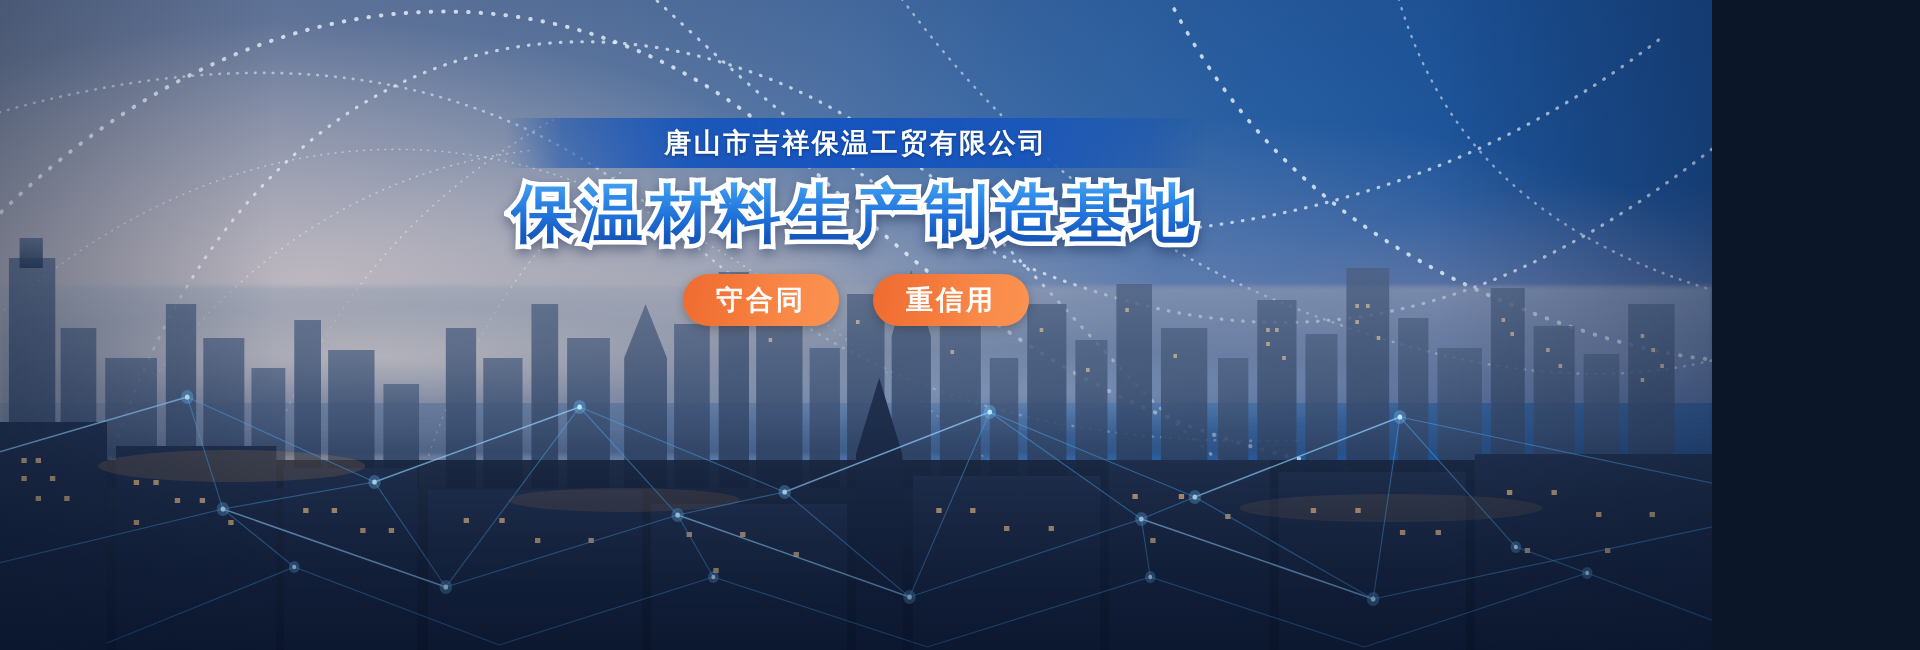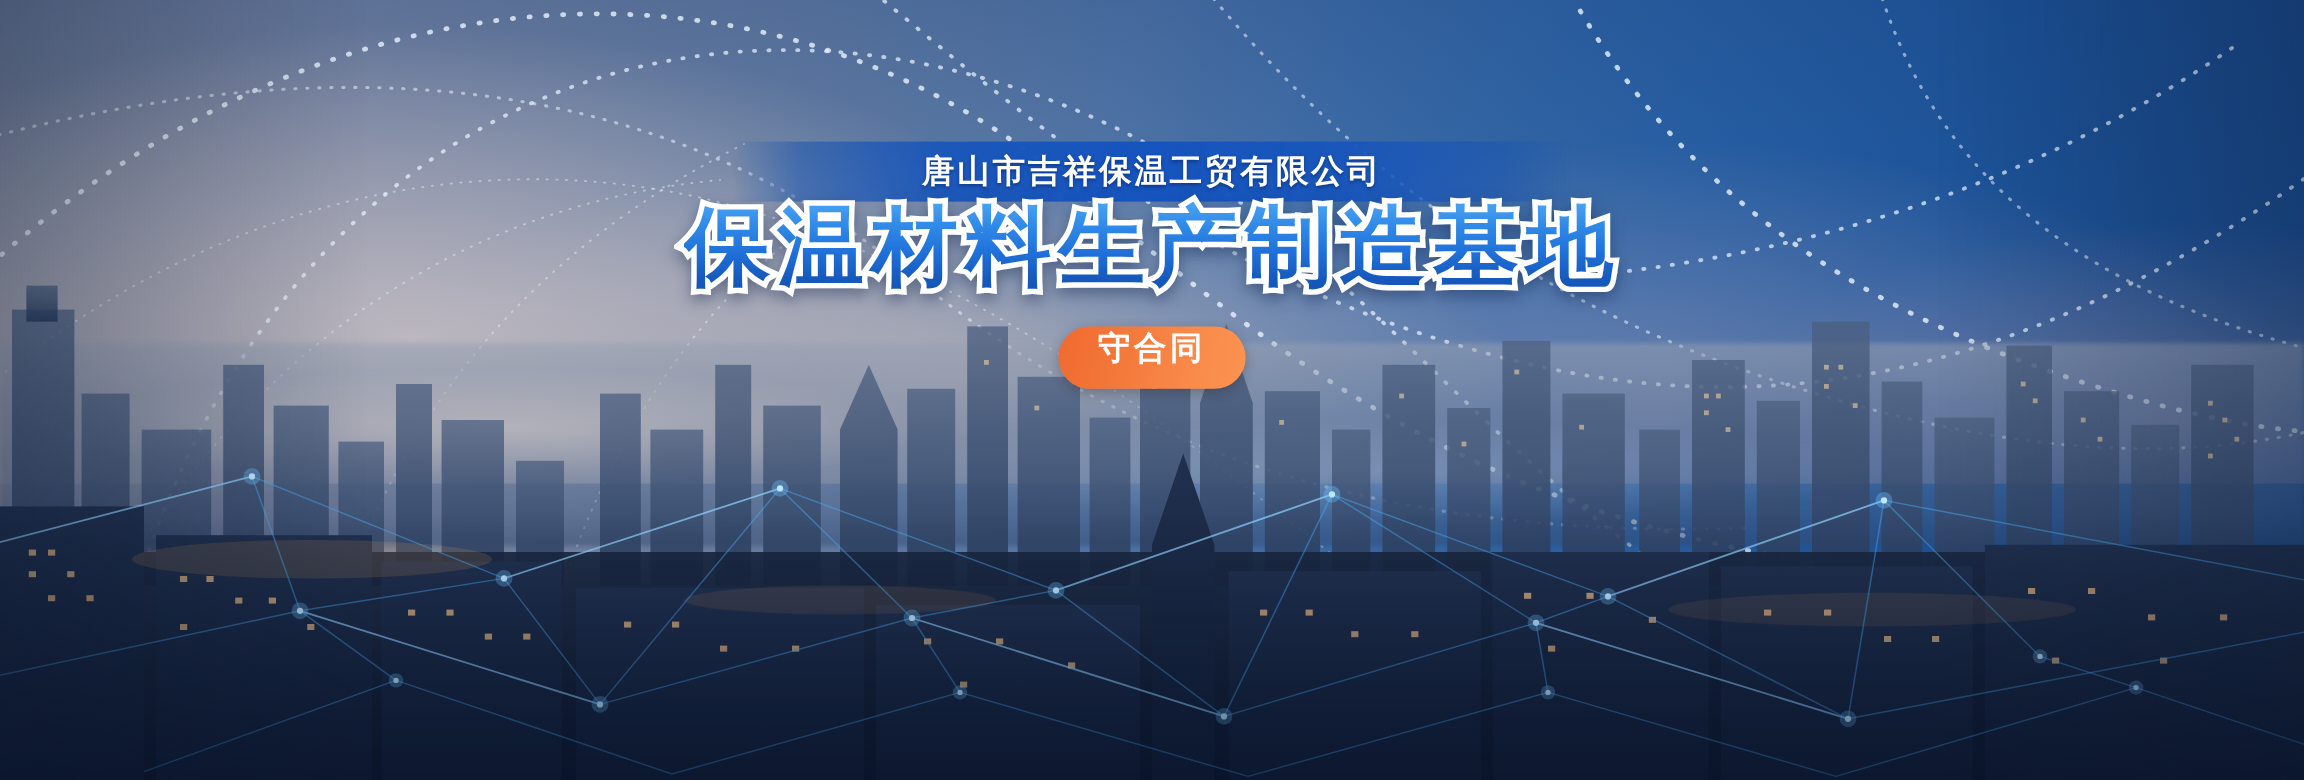--- a/index.html
+++ b/index.html
@@ -2,23 +2,23 @@
 <html><head>
 <meta charset="utf-8">
 <title>Banner</title>
 <style>
   * { margin:0; padding:0; box-sizing:border-box; }
   html,body { background:#0b1628; }
   body { font-family:"Liberation Sans","DejaVu Sans",sans-serif; }
 
   .banner{
     position:relative;
-    width:1920px; height:650px;
+    width:1712px; height:650px;
     overflow:hidden;
-    background:#bef264;
+    background:#7dd3fc;
   }
 
   
   .sky{
     position:absolute; inset:0;
     background:
       linear-gradient(100deg,
         #8e93a4 0%,
         #8a90a6 10%,
         #7d8aa6 22%,
@@ -124,22 +124,22 @@
     color:#ffffff;
     font-size:27px;
     font-weight:bold;
     letter-spacing:2.5px;
     white-space:nowrap;
     text-shadow:0 1px 3px rgba(0,30,80,.5);
   }
 
   
   .headline{
-    margin-top:0;
-    font-size:72px;
+    margin-top:12px;
+    font-size:63px;
     font-weight:bold;
     letter-spacing:6px;
     white-space:nowrap;
     line-height:1.08;
     position:relative;
     font-family:Liberation Serif, serif;
   }
   .headline .fill{
     background:linear-gradient(180deg,#4aa3f2 0%, #2f8ae8 26%, #1f6fd8 56%, #1659bd 82%, #1454b4 100%);
     -webkit-background-clip:text;
@@ -159,21 +159,21 @@
   }
 
   
   .pills{
     margin-top:26px;
     display:flex; gap:34px;
   }
   .pill{
     min-width:156px; height:52px;
     padding:0 26px;
-    display:flex; align-items:flex-start; justify-content:center;
+    display:flex; align-items:center; justify-content:center;
     border-radius:26px;
     background:linear-gradient(100deg,#f06a30 0%, #f47a3c 38%, #f98a4a 70%, #fb9350 100%);
     color:#ffffff;
     font-size:27px;
     font-weight:bold;
     letter-spacing:3px;
     white-space:nowrap;
     box-shadow:0 3px 10px rgba(40,20,10,.28);
   }
 </style>
@@ -464,16 +464,19 @@
 
     <div class="headline">
       <span class="stroke">保温材料生产制造基地</span>
       <span class="fill">保温材料生产制造基地</span>
     </div>
 
     <div class="pills">
       <div class="pill">
         <span>守合同</span>
       </div>
+      <div class="pill">
+        <span>重信用</span>
+      </div>
     </div>
 
   </div>
 </div>
 
 </body></html>

